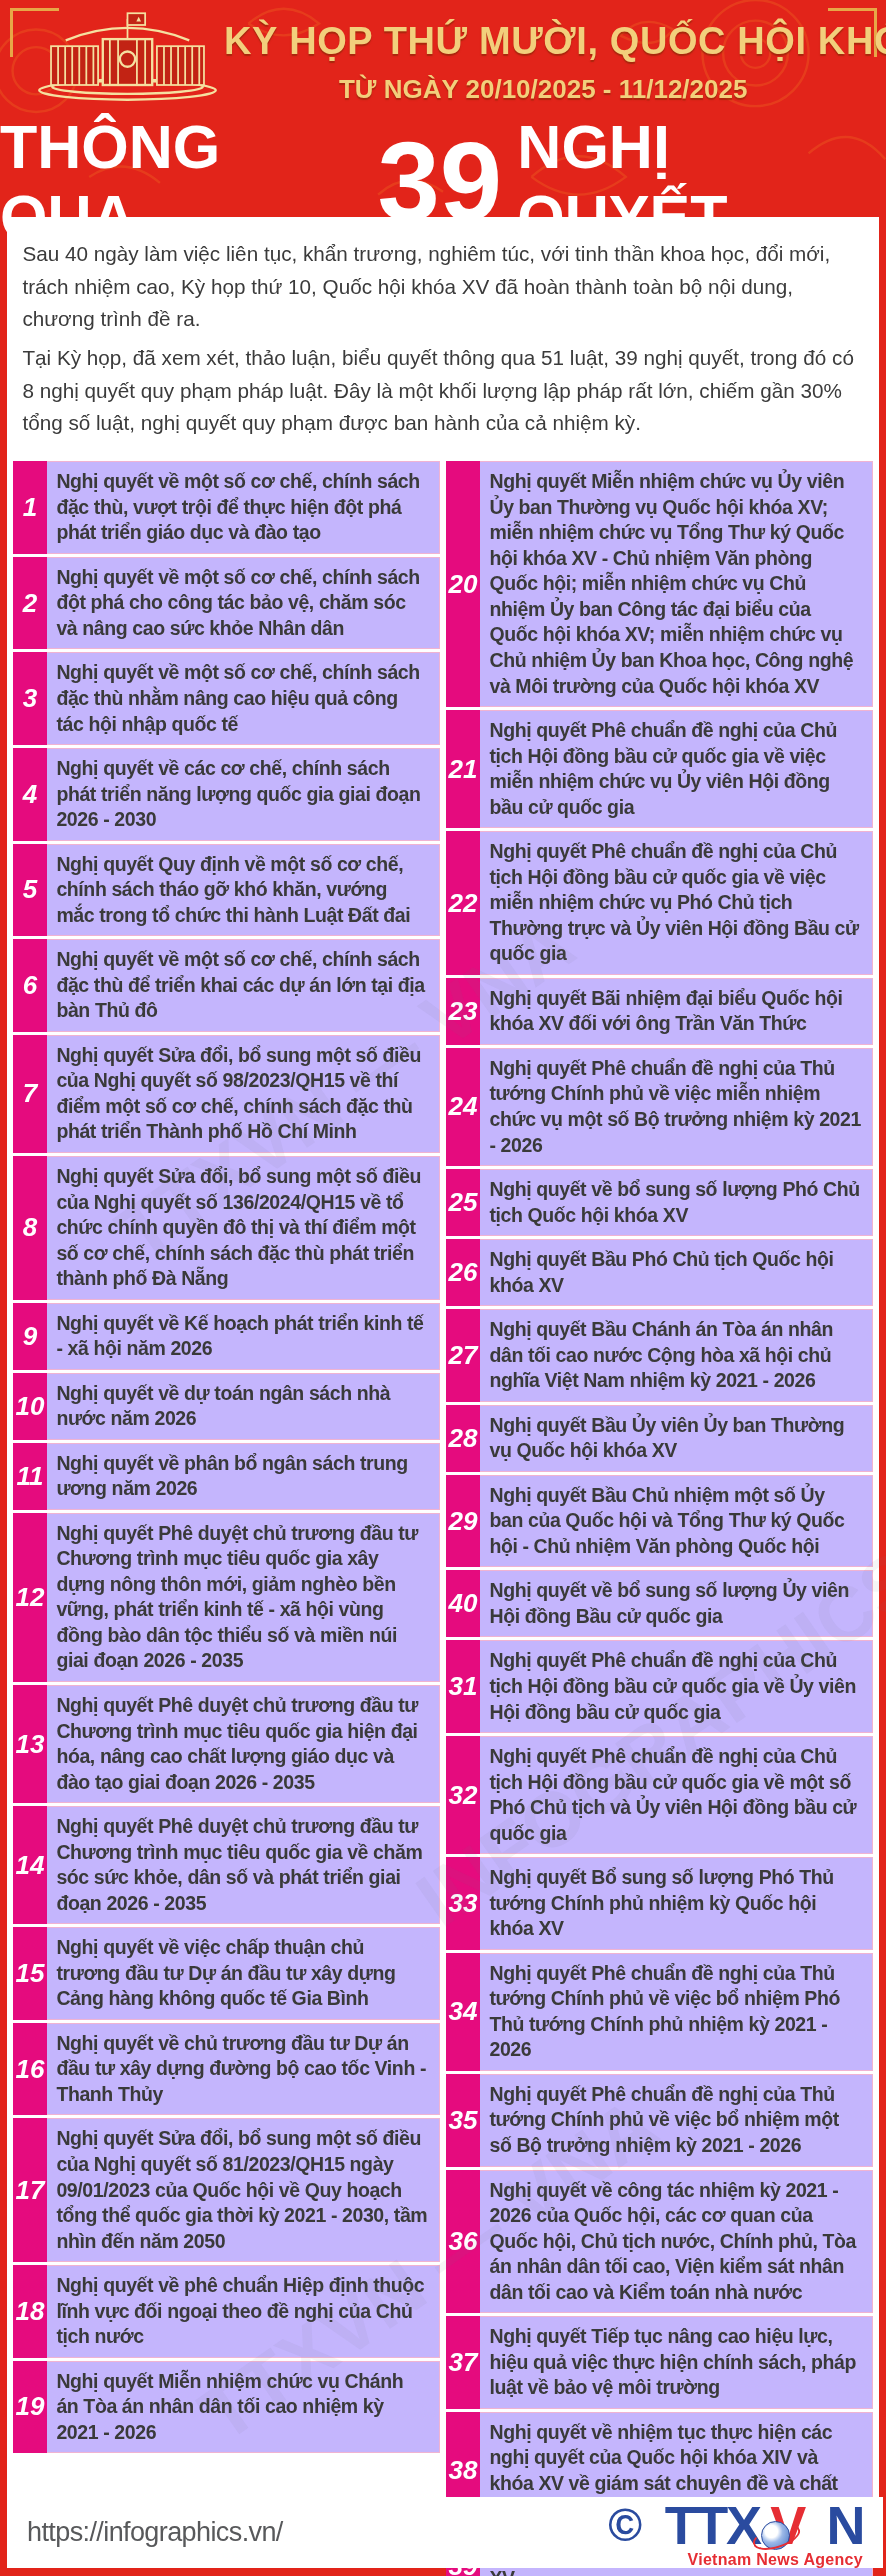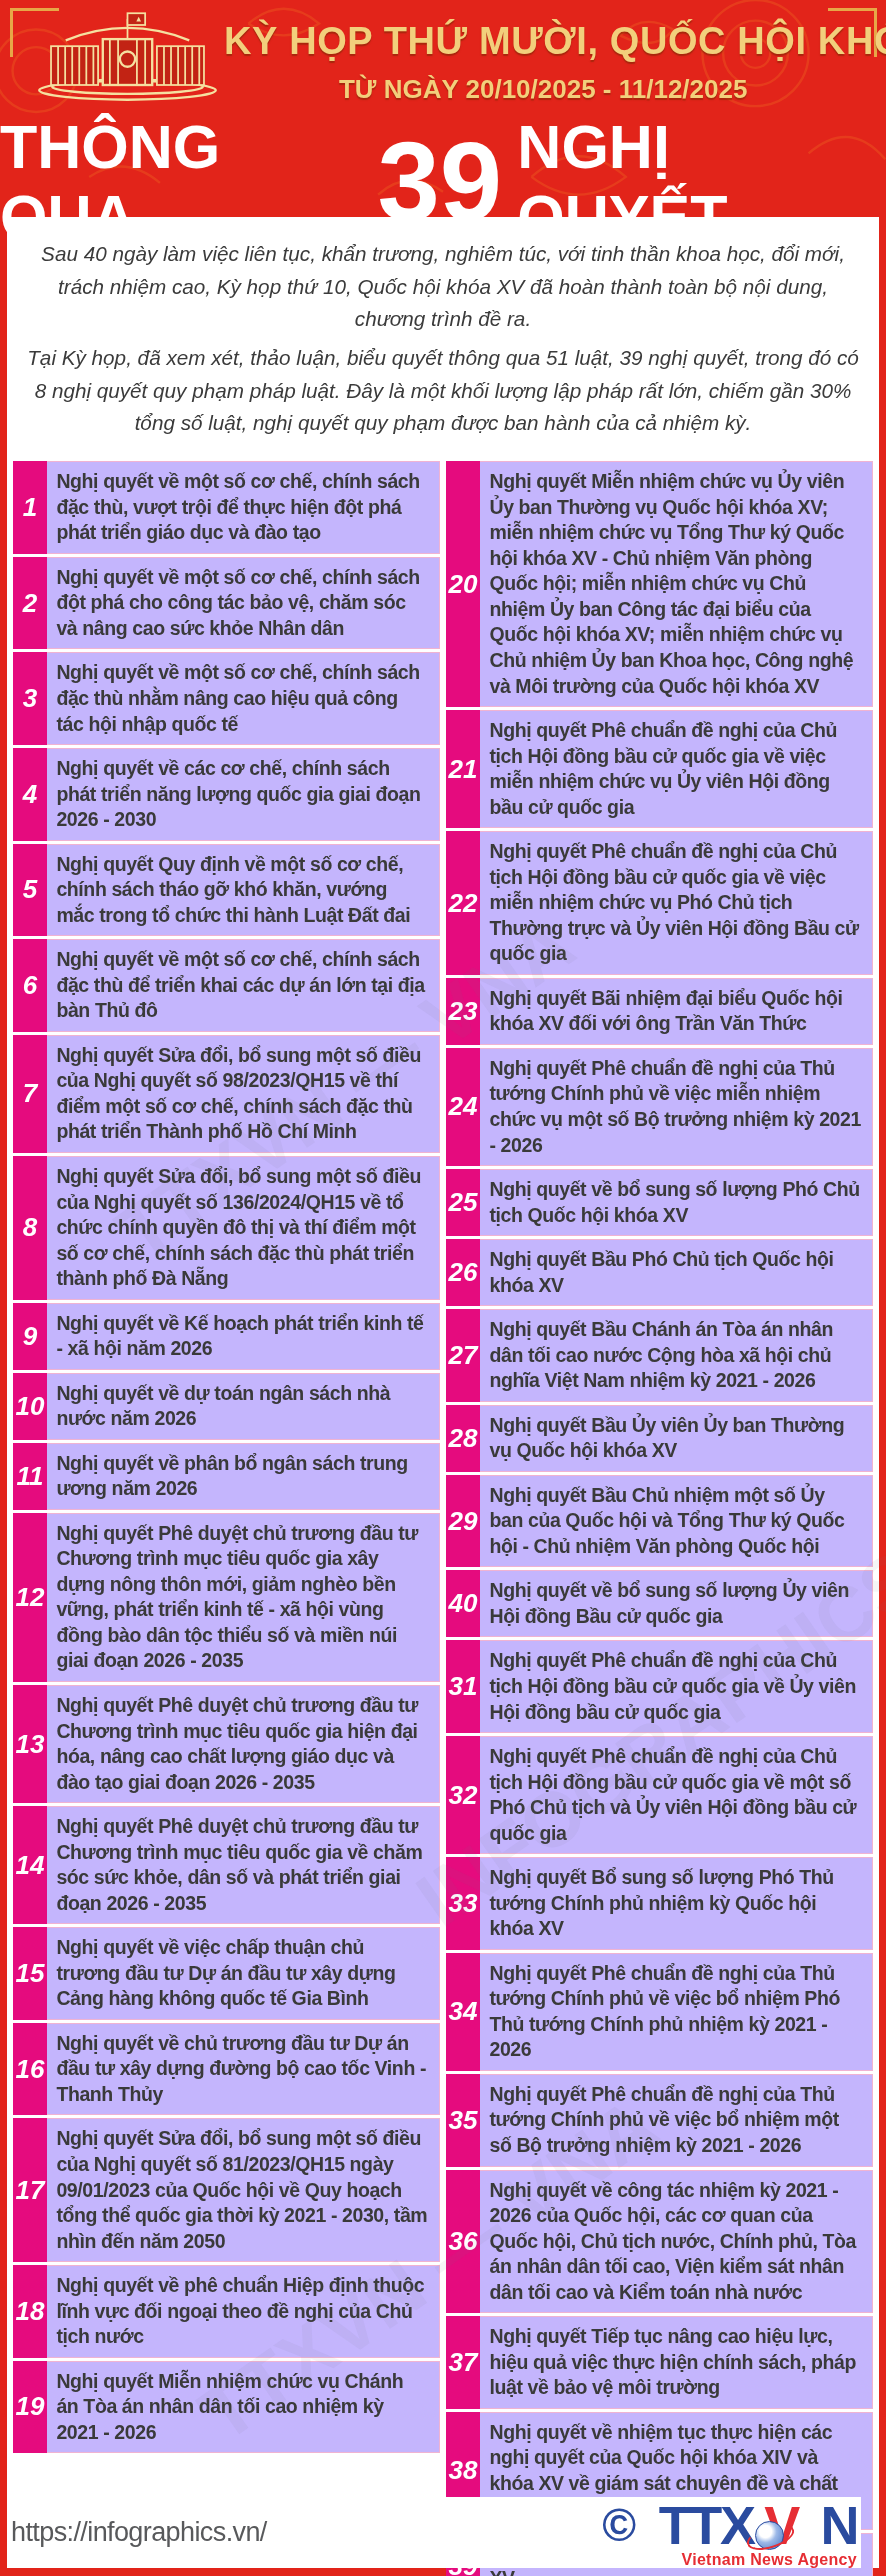--- a/index.html
+++ b/index.html
@@ -16,34 +16,34 @@
   .htitle{font-size:38px;font-weight:bold;color:#f2cf7c;letter-spacing:0.6px;
           text-shadow:0 1.8px 1.2px rgba(120,40,0,.55);white-space:nowrap;}
   .hdates{margin-top:10.6px;font-size:26px;font-weight:bold;color:#f2cf7c;
           text-shadow:0 1.8px 1.2px rgba(120,40,0,.55);}
   .banner{position:absolute;left:0;right:0;top:112px;display:flex;align-items:center;
           justify-content:center;gap:15.4px;color:#ffffff;}
   .banner .big{font-size:61px;font-weight:bold;letter-spacing:0;}
   .banner .count{font-size:112px;font-weight:bold;line-height:.85;}
   
   .card{position:absolute;left:7px;right:7px;top:217px;bottom:8.3px;background:#ffffff;}
-  .intro{padding:21px 15.4px 10.6px 15.4px;font-style:italic;color:#3b3b3b;font-size:20.7px;line-height:1.58;text-align:center;}
+  .intro{padding:21px 15.4px 10.6px 15.4px;color:#3b3b3b;font-size:20.7px;line-height:1.58;}
   .intro p{margin:0 0 5.9px 0;}
   
   .cols{display:flex;gap:5.9px;padding:4.7px 5.9px 0 5.9px;align-items:flex-start;}
   .col{flex:1;display:flex;flex-direction:column;gap:3px;}
   .row{display:flex;align-items:stretch;}
   .num{flex:0 0 34px;background:#e50b7e;color:#ffffff;font-weight:bold;font-style:italic;
        font-size:26px;display:flex;align-items:center;justify-content:center;}
   .txt{flex:1;background:#c4b5fd;border:1.2px solid #f0b3d2;border-left:none;
        padding:7px 9.5px;font-weight:bold;color:#3a3a3a;font-size:19.5px;line-height:1.31;
        letter-spacing:-0.4px;}
   
-  .footer{position:absolute;left:7px;right:25px;bottom:8.3px;height:71px;background:#ffffff;
-          display:flex;align-items:center;justify-content:space-between;padding:0 4px;box-sizing:border-box;}
+  .footer{position:absolute;left:7px;right:3px;bottom:8.3px;height:71px;background:#ffffff;
+          display:flex;align-items:center;justify-content:space-between;padding:0 20px;box-sizing:border-box;}
   .url{font-size:27px;color:#58595b;letter-spacing:-0.6px;}
   .logo{position:relative;display:flex;align-items:center;gap:10.6px;padding-bottom:15.4px;}
   .logo .c{font-size:46px;color:#2a4b9f;font-weight:bold;line-height:1;}
   .logo .ttx,.logo .n{font-size:54px;font-weight:bold;color:#2a4b9f;letter-spacing:-2.4px;line-height:1;margin-left:12px;}
   .logo .vwrap{position:relative;display:inline-block;}
   .logo .v{font-size:54px;font-weight:bold;color:#e62e34;letter-spacing:-2.4px;line-height:1;}
   .logo .globe{position:absolute;left:-9.5px;bottom:1.2px;width:27px;height:27px;border-radius:50%;
         background:radial-gradient(circle at 35% 35%, #ffffff 0 25%, #9db9e8 45%, #3f6fc0 100%);
         border:1.2px solid #2a4b9f;}
   .logo .ring{position:absolute;left:-17.7px;bottom:3.5px;width:45px;height:17.7px;border:2.4px solid #e62e34;

